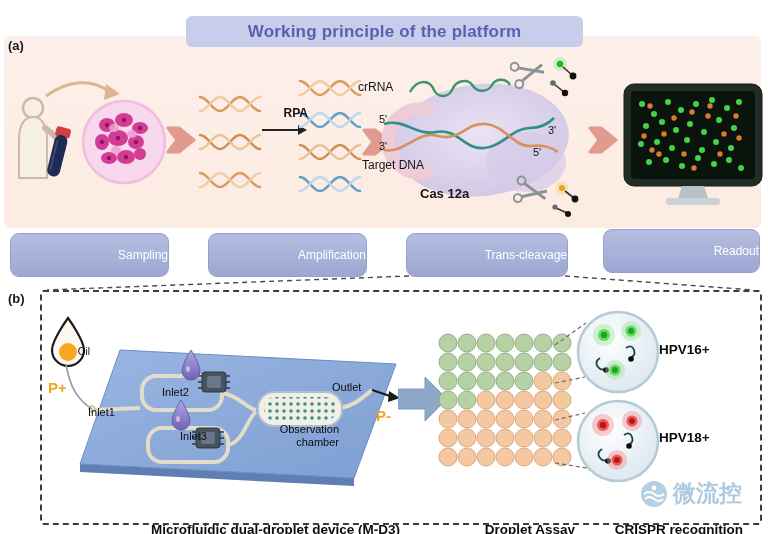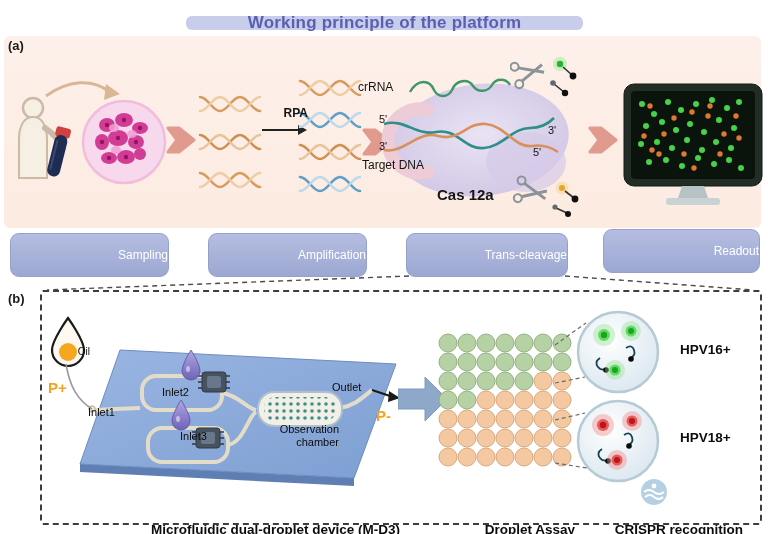--- a/index.html
+++ b/index.html
@@ -1,36 +1,36 @@
 <!DOCTYPE html>
 <html><head>
 <meta charset="utf-8">
 <style>
   html,body{margin:0;padding:0;background:#ffffff;font-family:"Liberation Sans",sans-serif;}
   .stage{position:relative;width:768px;height:534px;background:#ffffff;overflow:hidden;
          border-right:2px solid #0f0f0f;border-bottom:2px solid #0f0f0f;}
   .abs{position:absolute;}
   .panel-a-bg{left:4px;top:36px;width:757px;height:192px;border-radius:6px;
       background:linear-gradient(180deg,#fdf0ea,#fcebe1);}
-  .title-banner{left:186px;top:16px;width:397px;height:14px;border-radius:6px;background:#c9cdec;
+  .title-banner{left:186px;top:16px;width:397px;height:31px;border-radius:6px;background:#c9cdec;
       display:flex;align-items:center;justify-content:center;color:#5a5fb0;font-size:17px;
       font-weight:700;letter-spacing:.2px;}
   .panel-label{font-size:13px;font-weight:700;color:#1a1a1a;}
   .small-label{font-size:12px;color:#141414;}
   .tiny-label{font-size:11px;color:#141414;}
   .bold{font-weight:700;}
   .center{text-align:right;}
   .step-btn{position:absolute;height:42px;border-radius:9px;border:1px solid #96a0cb;
       background:linear-gradient(180deg,#b5bee1,#9ca7d2);color:#ffffff;font-size:12px;
       display:flex;align-items:center;justify-content:flex-end;}
   .dashed-box{left:40px;top:290px;width:718px;height:231px;border:2px dashed #3d3d3d;border-radius:3px;}
   .orange-label{color:#f2a31f;font-weight:700;font-size:15px;}
   .device-label{font-size:11px;font-weight:400;color:#0c0c0c;line-height:1.15;}
   .caption{font-size:13.5px;font-weight:700;color:#0c0c0c;margin-top:24px;}
-  .hpv-label{font-size:13.5px;font-weight:600;color:#0c0c0c;padding-left:21px;}
+  .hpv-label{font-size:13.5px;font-weight:600;color:#0c0c0c;}
   .watermark{display:flex;align-items:center;gap:5px;color:#a3c4dc;font-size:23px;font-weight:700;opacity:.9;}
 </style>
 </head>
 <body>
 
 <div class="stage">
 
   <svg width="0" height="0" style="position:absolute">
     <defs>
       <symbol id="dna" viewBox="0 0 64 20" overflow="visible">
@@ -429,21 +429,21 @@
   </svg>
 
   <div class="abs panel-label" style="left:8px;top:38px">(a)</div>
   <div class="abs panel-label" style="left:8px;top:291px">(b)</div>
 
   <div class="abs small-label bold center" style="left:262px;top:106px;width:46px">RPA</div>
   <div class="abs small-label" style="left:358px;top:80px">crRNA</div>
   <div class="abs tiny-label" style="left:379px;top:113px">5'</div>
   <div class="abs tiny-label" style="left:379px;top:140px">3'</div>
   <div class="abs small-label" style="left:362px;top:158px">Target DNA</div>
-  <div class="abs small-label bold" style="left:437px;top:186px;font-size:15px">Cas 12a</div>
+  <div class="abs small-label bold" style="left:420px;top:186px;font-size:13px">Cas 12a</div>
   <div class="abs tiny-label" style="left:548px;top:124px">3'</div>
   <div class="abs tiny-label" style="left:533px;top:146px">5'</div>
 
   <div class="abs device-label center" style="left:46px;top:346px;width:44px;font-size:10px">Oil</div>
   <div class="abs orange-label" style="left:48px;top:379px">P+</div>
   <div class="abs orange-label" style="left:376px;top:407px">P-</div>
 
   <div class="abs device-label" style="left:88px;top:406px">Inlet1</div>
   <div class="abs device-label" style="left:162px;top:386px">Inlet2</div>
   <div class="abs device-label" style="left:180px;top:430px">Inlet3</div>
@@ -457,15 +457,16 @@
   <div class="abs caption center" style="left:435px;top:498px;width:140px">Droplet Assay</div>
   <div class="abs caption center" style="left:577px;top:498px;width:166px">CRISPR recognition</div>
 
   <div class="abs watermark" style="left:640px;top:478px">
     <svg width="28" height="28" viewBox="0 0 28 28">
       <circle cx="14" cy="14" r="13" fill="#aecbe0"></circle>
       <path d="M4,14 q5,-4 10,0 q5,4 10,0" fill="none" stroke="#ffffff" stroke-width="2"></path>
       <path d="M5,19 q5,-4 9,0 q5,4 9,0" fill="none" stroke="#ffffff" stroke-width="2"></path>
       <circle cx="14" cy="8" r="2.4" fill="#ffffff"></circle>
     </svg>
+    <span>微流控</span>
   </div>
 
 </div>
 
 </body></html>

